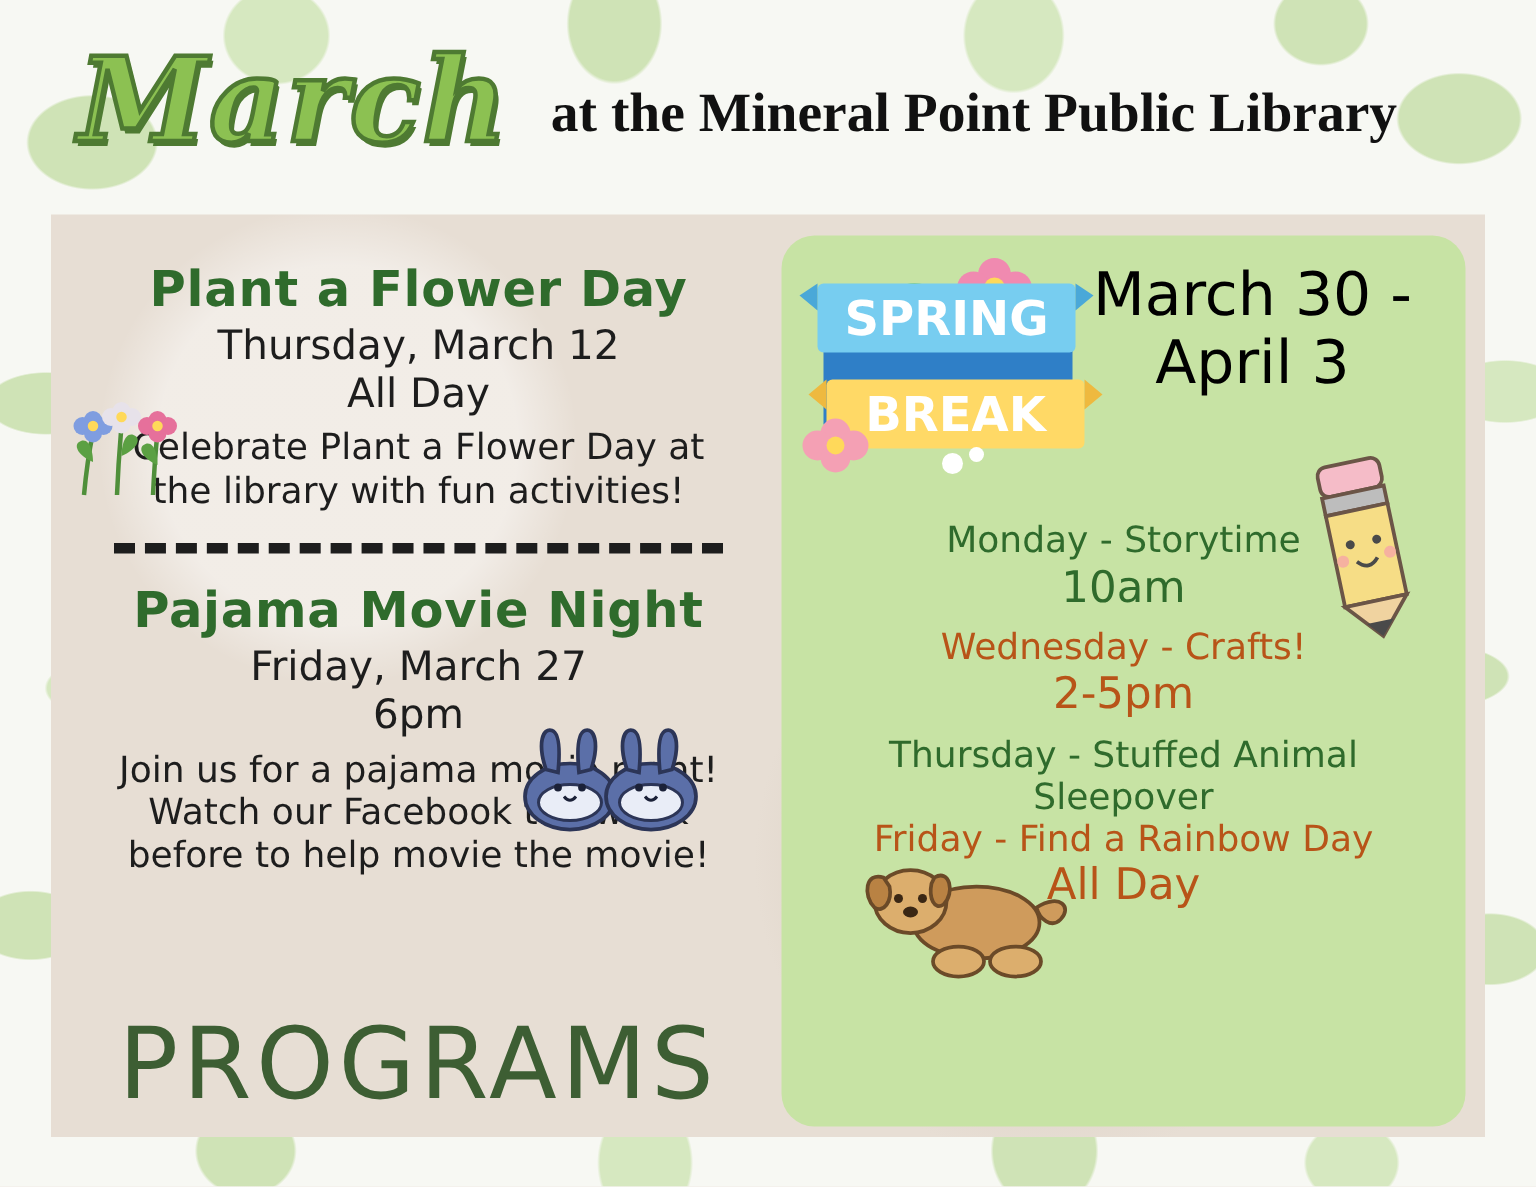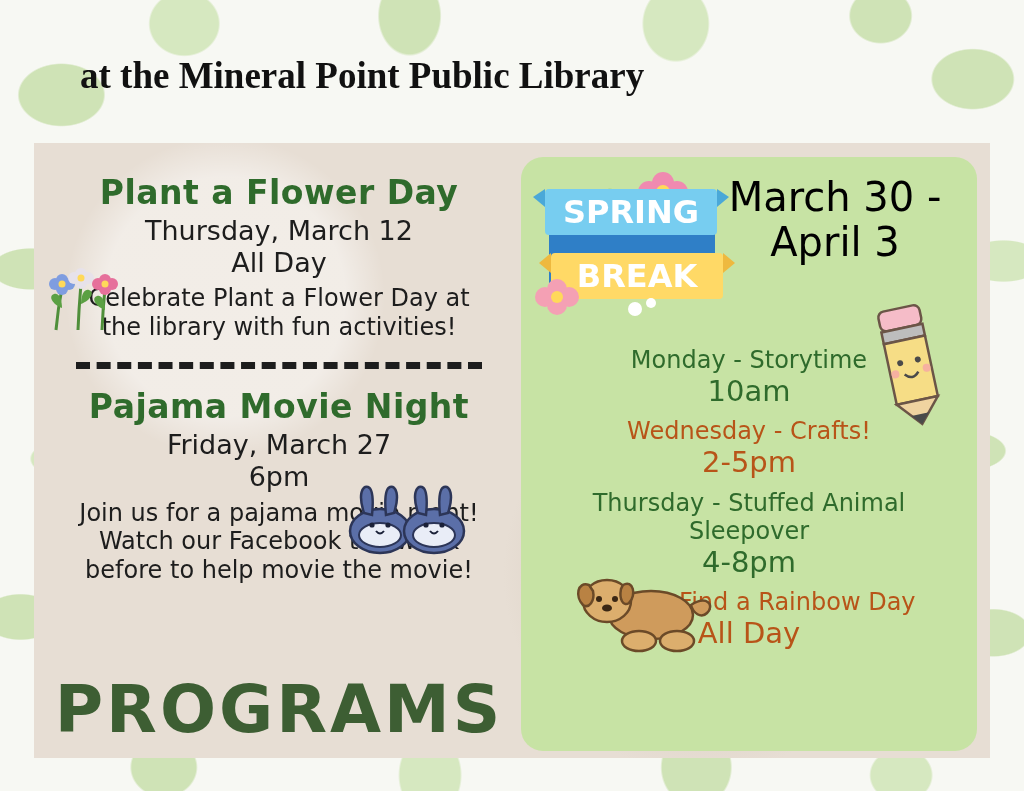--- a/index.html
+++ b/index.html
@@ -118,21 +118,21 @@
     margin: 20px auto 18px auto;
     border-top: 7px dashed #1d1d1d;
   }
   #programs-word {
     position: absolute;
     left: 0; bottom: 10px;
     width: 490px;
     text-align: center;
     font-family: "DejaVu Sans", sans-serif;
     font-size: 66px;
-    font-weight: bold;
+    font-weight: normal;
     letter-spacing: 3px;
     color: #3d5e33;
   }
 
   
   #flowers-deco {
     position: absolute;
     left: 12px; top: 115px;
     width: 86px; height: 74px;
   }
@@ -205,20 +205,21 @@
     left: 52px; top: 408px;
     width: 150px; height: 92px;
   }
 </style>
 </head>
 <body>
 
 <div id="poster">
 
   <div id="header">
+    <div id="month-title">March</div>
     <div id="header-subtitle">at the Mineral Point Public Library</div>
   </div>
 
   <div id="main-card"></div>
 
   <div id="left-col">
 
     <div class="event-block">
       <div class="event-title">Plant a Flower Day</div>
       <div class="event-line">Thursday, March 12</div>
@@ -357,21 +358,20 @@
       </div>
 
       <div class="sb-item">
         <div class="sb-day orange">Wednesday - Crafts!</div>
         <div class="sb-time orange">2-5pm</div>
       </div>
 
       <div class="sb-item">
         <div class="sb-day green">Thursday - Stuffed Animal</div>
         <div class="sb-day green">Sleepover</div>
-        <div class="sb-time green">4-8pm</div>
       </div>
 
       <div class="sb-item">
         <div class="sb-day orange">Friday - Find a Rainbow Day</div>
         <div class="sb-time orange">All Day</div>
       </div>
     </div>
 
     <svg id="dog-deco" viewBox="0 0 150 92">
       <ellipse cx="78" cy="50" rx="42" ry="24" fill="#cf9b5c" stroke="#6b4a28" stroke-width="2.5"></ellipse>

